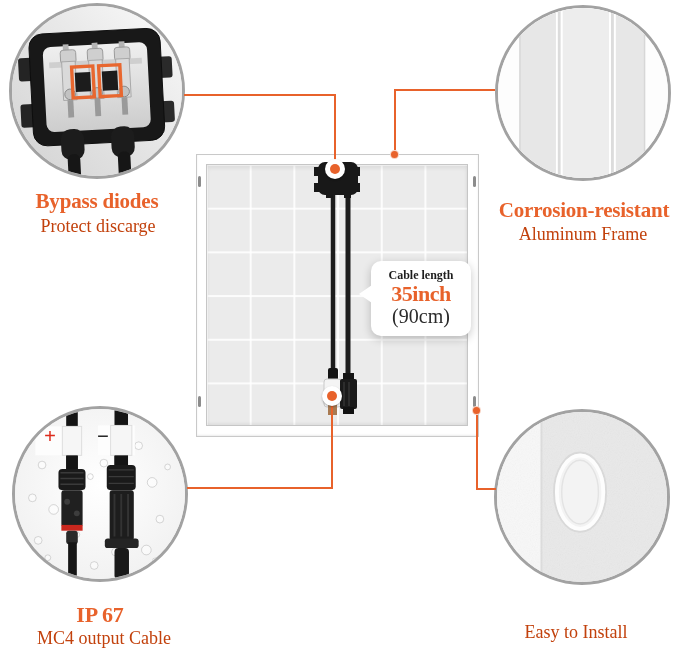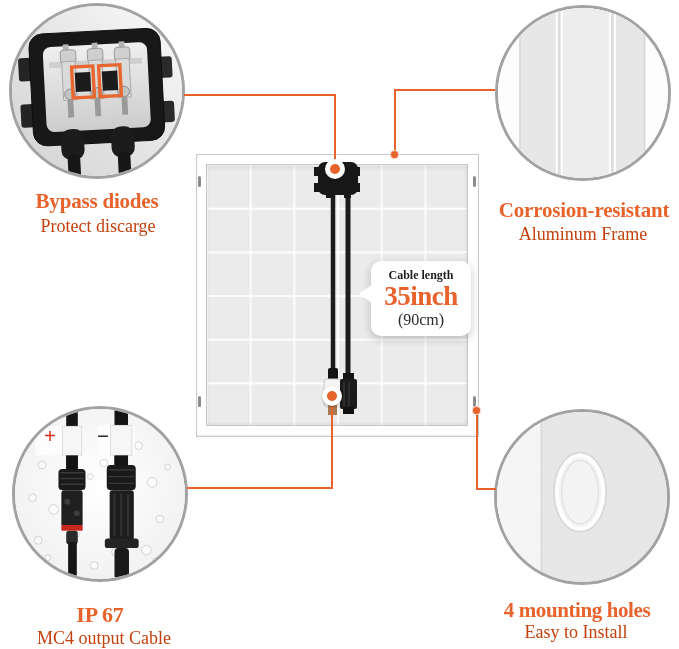--- a/index.html
+++ b/index.html
@@ -58,22 +58,22 @@
     position:absolute;left:371px;top:261px;width:100px;height:75px;background:#fff;
     border-radius:10px;box-shadow:0 3px 10px rgba(0,0,0,0.22);z-index:7;text-align:center;
     padding-top:7px;box-sizing:border-box;
   }
   .bubble-tail{
     position:absolute;left:-12px;top:24px;width:0;height:0;
     border-top:9px solid transparent;border-bottom:9px solid transparent;
     border-right:13px solid #fff;
   }
   .bubble-label{font-size:12px;font-weight:700;color:#1d1d1d;}
-  .bubble-value{font-size:27px;font-weight:700;color:var(--accent);line-height:1.02;letter-spacing:-0.5px;}
-  .bubble-metric{font-size:16px;color:#2a2a2a;}
+  .bubble-value{font-size:22px;font-weight:700;color:var(--accent);line-height:1.02;letter-spacing:-0.5px;}
+  .bubble-metric{font-size:20px;color:#2a2a2a;}
 </style>
 </head>
 <body>
 
 <div class="canvas">
 
   <div class="circle" style="left:9px;top:3px;">
     <svg viewBox="0 0 176 176">
       <defs>
         <linearGradient id="tlbg" x1="0" y1="1" x2="1" y2="0">
@@ -228,21 +228,20 @@
       </defs>
       <rect x="0" y="0" width="176" height="176" fill="#e9e9e9"></rect>
       <rect x="0" y="0" width="46" height="176" fill="#f8f8f8"></rect>
       <rect x="45" y="0" width="2" height="176" fill="#dddddd"></rect>
       <rect x="0" y="0" width="176" height="176" filter="url(#speck)"></rect>
       <ellipse cx="86" cy="83" rx="27" ry="41" fill="none" stroke="#d9d9d9" stroke-width="2"></ellipse>
       <ellipse cx="86" cy="83" rx="24" ry="38" fill="#f3f3f3" stroke="#fdfdfd" stroke-width="4"></ellipse>
       <ellipse cx="86" cy="83" rx="19" ry="33" fill="none" stroke="#e3e3e3" stroke-width="1.5"></ellipse>
     </svg>
   </div>
-  <div class="feature-title" style="left:577px;top:598px;letter-spacing:-0.4px;">4 mounting holes</div>
   <div class="feature-sub" style="left:576px;top:622px;">Easy to Install</div>
 
   <div class="panel">
     <div class="panel-inner"></div>
   </div>
   <div class="slot" style="left:198px;top:176px;"></div>
   <div class="slot" style="left:198px;top:396px;"></div>
   <div class="slot" style="left:473px;top:176px;"></div>
   <div class="slot" style="left:473px;top:396px;"></div>
 

